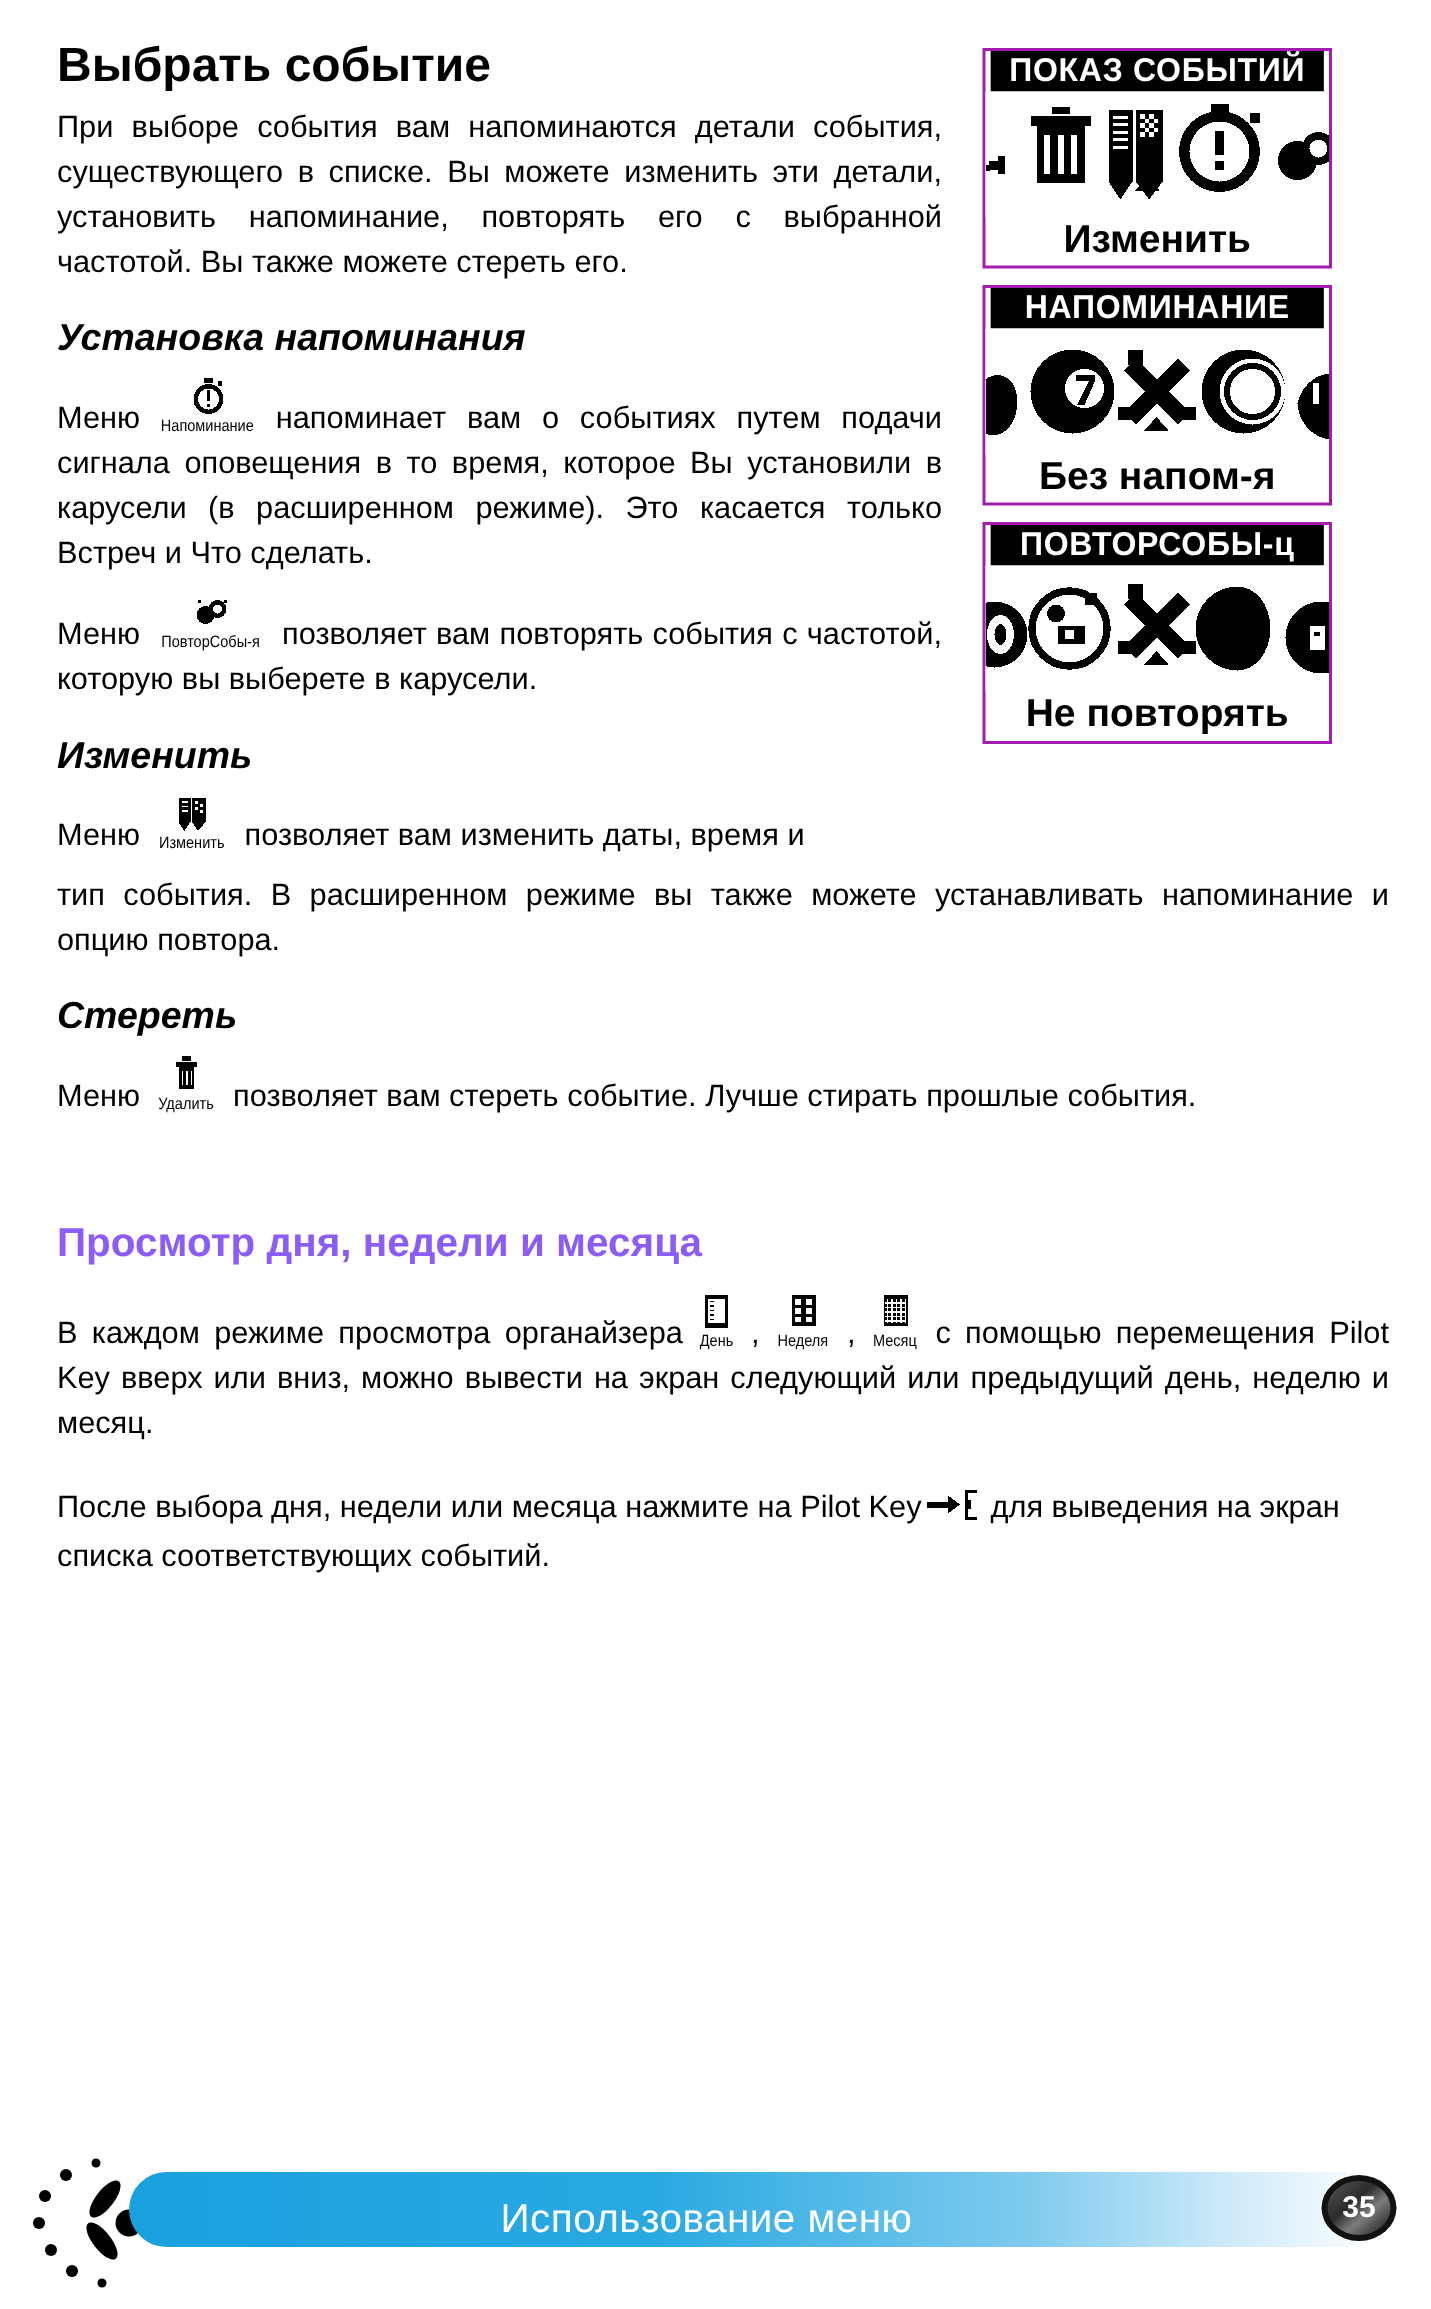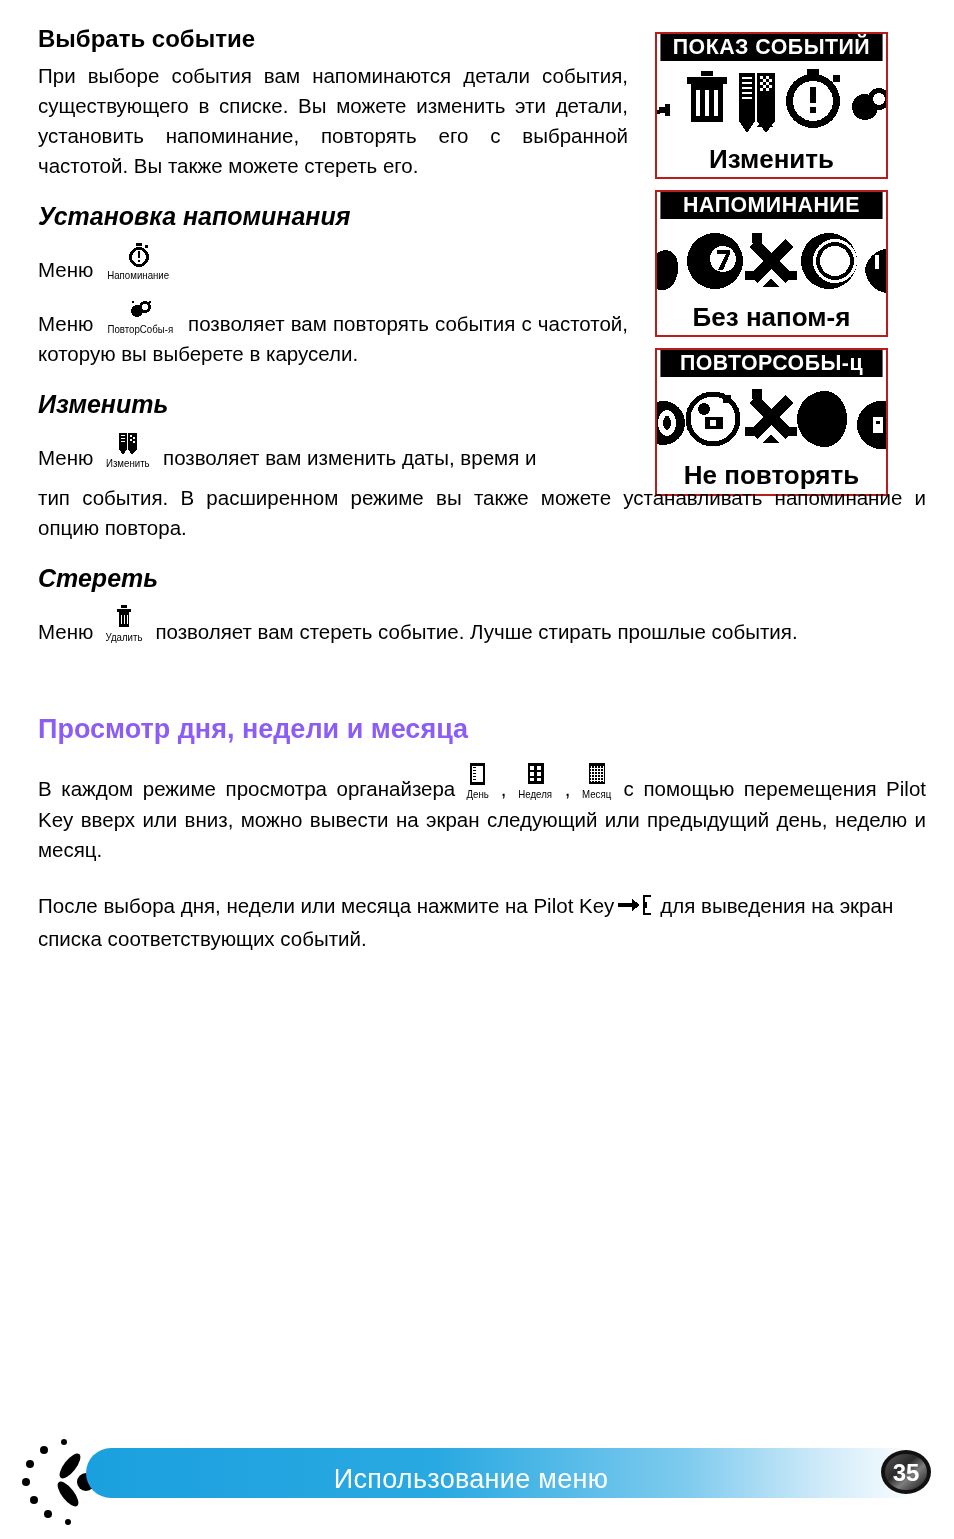--- a/index.html
+++ b/index.html
@@ -26,21 +26,21 @@
 
   .content {
     position: absolute;
     left: 38px;
     top: 26px;
     width: 888px;
   }
 
   
   h1.sec-title {
-    font-size: 24px;
+    font-size: 32px;
     font-weight: bold;
     margin: 0 0 8px 0;
     letter-spacing: 0px;
     line-height: 1.12;
   }
   h2.sub-title {
     font-size: 25px;
     font-weight: bold;
     font-style: italic;
     margin: 22px 0 10px 0;
@@ -100,21 +100,21 @@
 
   
   .lcds {
     position: absolute;
     left: 655px;
     top: 32px;
     width: 235px;
   }
   .lcd {
     width: 233px;
-    border: 2px solid #b91c1c;
+    border: 2px solid #a21caf;
     background: #fff;
     margin-bottom: 11px;
     box-sizing: border-box;
   }
   .lcd-title {
     background: #000;
     color: #fff;
     font-size: 22px;
     font-weight: bold;
     text-align: center;
@@ -175,21 +175,21 @@
     height: 47px;
   }
   .page-badge .num {
     position: absolute;
     left: 0; top: 0;
     width: 52px;
     height: 47px;
     line-height: 47px;
     text-align: center;
     color: #ffffff;
-    font-size: 24px;
+    font-size: 20px;
     font-weight: bold;
   }
   .burst { position: absolute; left: 22px; top: 8px; }
 </style>
 </head>
 <body>
 
 <div class="page">
 
   <div class="lcds">
@@ -342,21 +342,21 @@
     <h2 class="sub-title narrow">Установка напоминания</h2>
     <p class="body narrow"><span>Меню</span><span class="pict"><span class="glyph">
             <svg width="24" height="25" viewBox="0 0 24 25" shape-rendering="crispEdges">
               <rect x="9" y="0" width="6" height="3" fill="#000"></rect>
               <circle cx="12" cy="14" r="10" fill="#000"></circle>
               <circle cx="12" cy="14" r="7" fill="#fff"></circle>
               <rect x="11" y="8" width="2" height="7" fill="#000"></rect>
               <rect x="11" y="17" width="2" height="2" fill="#000"></rect>
               <rect x="18" y="2" width="3" height="3" fill="#000"></rect>
             </svg>
-          </span><span class="cap">Напоминание</span></span></p>
+          </span><span class="cap">Напоминание</span></span><span>напоминает вам о событиях путем подачи сигнала оповещения в то время, которое Вы установили в карусели (в расширенном режиме). Это касается только Встреч и Что сделать.</span></p>
 
     <p class="body narrow"><span>Меню</span><span class="pict"><span class="glyph">
             <svg width="26" height="24" viewBox="0 0 26 24" shape-rendering="crispEdges">
               <circle cx="9" cy="14" r="6" fill="#000"></circle>
               <circle cx="17" cy="10" r="6" fill="#000"></circle>
               <circle cx="17" cy="10" r="3" fill="#fff"></circle>
               <rect x="4" y="4" width="2" height="2" fill="#000"></rect>
               <rect x="21" y="4" width="2" height="2" fill="#000"></rect>
             </svg>
           </span><span class="cap">ПовторСобы-я</span></span><span>позволяет вам повторять события с частотой, которую вы выберете в карусели.</span></p>

